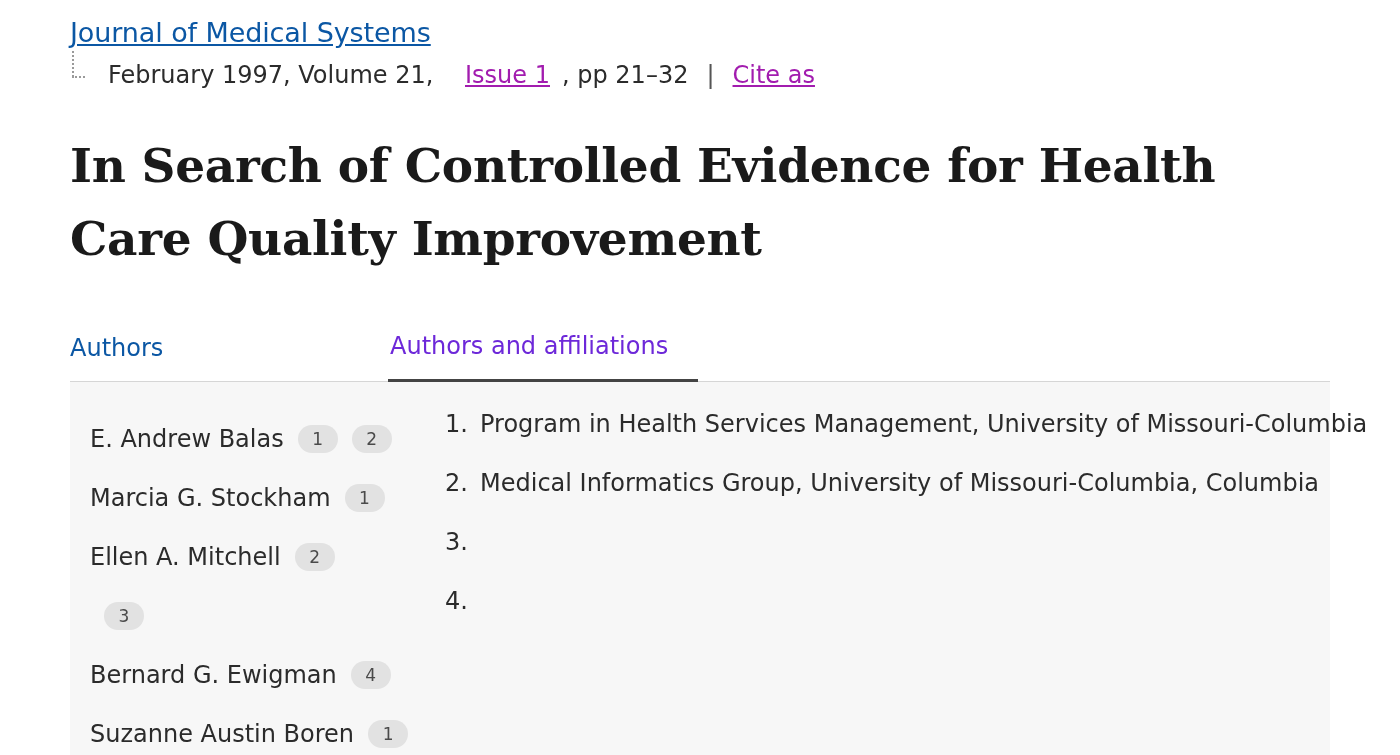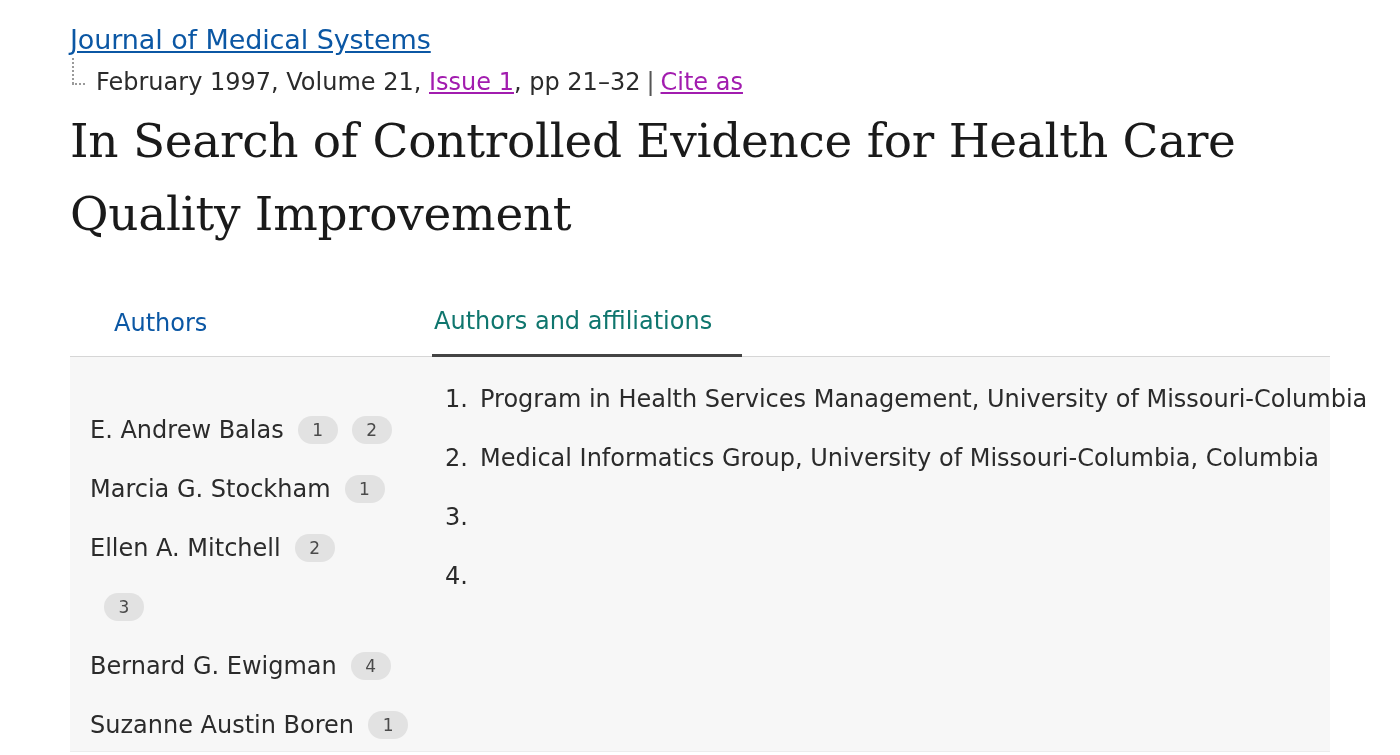--- a/index.html
+++ b/index.html
@@ -12,42 +12,42 @@
     height: 755px;
     font-family: "DejaVu Sans", sans-serif;
     color: #222222;
     overflow: hidden;
   }
   .page {
     position: relative;
     width: 1400px;
     height: 741px;
     box-sizing: border-box;
-    padding: 8px 70px;
+    padding: 1px 70px;
   }
 
   
   .journal-link {
     display: inline-block;
     margin-top: 16px;
     font-size: 27px;
     line-height: 1.2;
     color: #0b57a4;
     text-decoration: underline;
     cursor: pointer;
     letter-spacing: -0.1px;
   }
   .issue-line {
     margin-top: 12px;
     font-size: 24px;
     line-height: 1.2;
     color: #2b2b2b;
     display: flex;
     align-items: baseline;
-    gap: 0;
+    gap: 12px;
     white-space: nowrap;
   }
   .tree-marker {
     display: inline-block;
     width: 24px;
     height: 22px;
     position: relative;
     margin-right: 2px;
     flex: none;
   }
@@ -77,45 +77,45 @@
   .sep {
     color: #555555;
     padding: 0 6px;
   }
 
   
   .title {
     font-family: "DejaVu Serif", serif;
     font-size: 47px;
     line-height: 1.55;
-    font-weight: 400;
+    font-weight: 700;
     color: #1a1a1a;
-    margin-top: 8px;
+    margin-top: 40px;
     max-width: 1210px;
     letter-spacing: -0.3px;
   }
 
   
   .tabs {
     margin-top: 56px;
     display: flex;
     align-items: flex-end;
     border-bottom: 1px solid #d6d6d6;
     width: 1260px;
   }
   .tab {
     font-size: 24px;
     padding: 0 0 18px 0;
     cursor: pointer;
     color: #0b57a4;
     line-height: 1.2;
   }
-  .tab.first { width: 318px; margin-left: 44px; }
+  .tab.first { width: 318px; }
   .tab.active {
-    color: #0f766e;
+    color: #6d28d9;
     border-bottom: 3px solid #444444;
     padding-left: 2px;
     padding-right: 30px;
     margin-bottom: -1px;
   }
 
   
   .panel {
     display: flex;
     width: 1260px;
@@ -126,21 +126,21 @@
     padding-top: 28px;
   }
   .authors-col {
     width: 348px;
     flex: none;
     padding-left: 20px;
     box-sizing: border-box;
   }
   .author-row {
     display: flex;
-    align-items: flex-end;
+    align-items: center;
     height: 59px;
     font-size: 24px;
     color: #2b2b2b;
     white-space: nowrap;
   }
   .author-name { cursor: pointer; }
   .aff-badge {
     display: inline-flex;
     align-items: center;
     justify-content: center;

